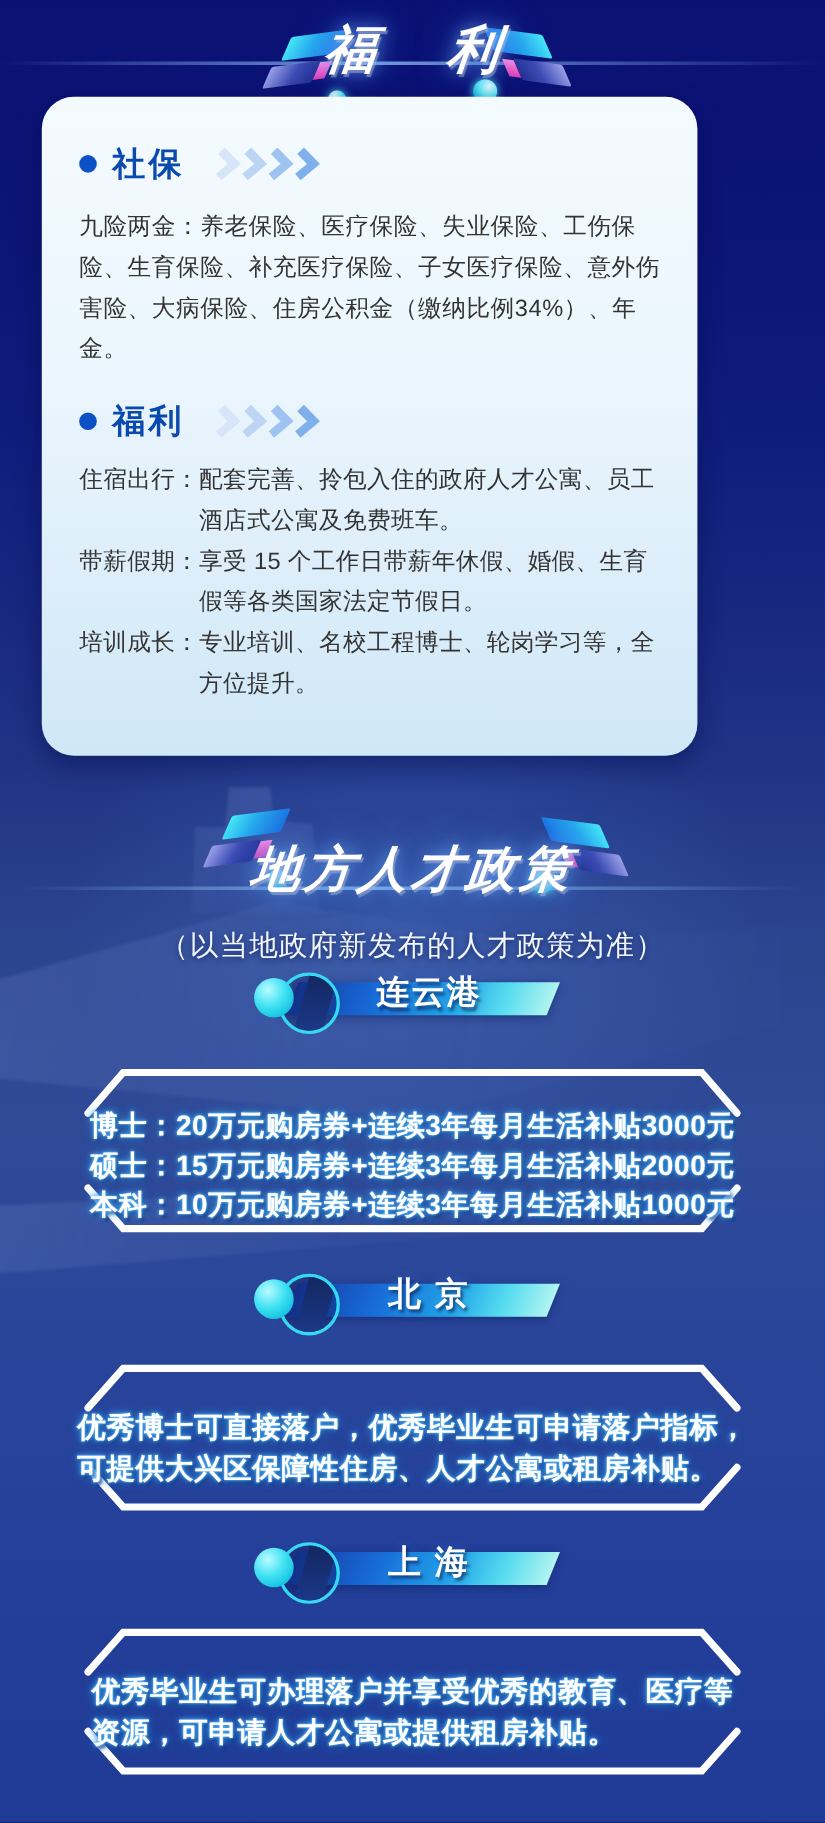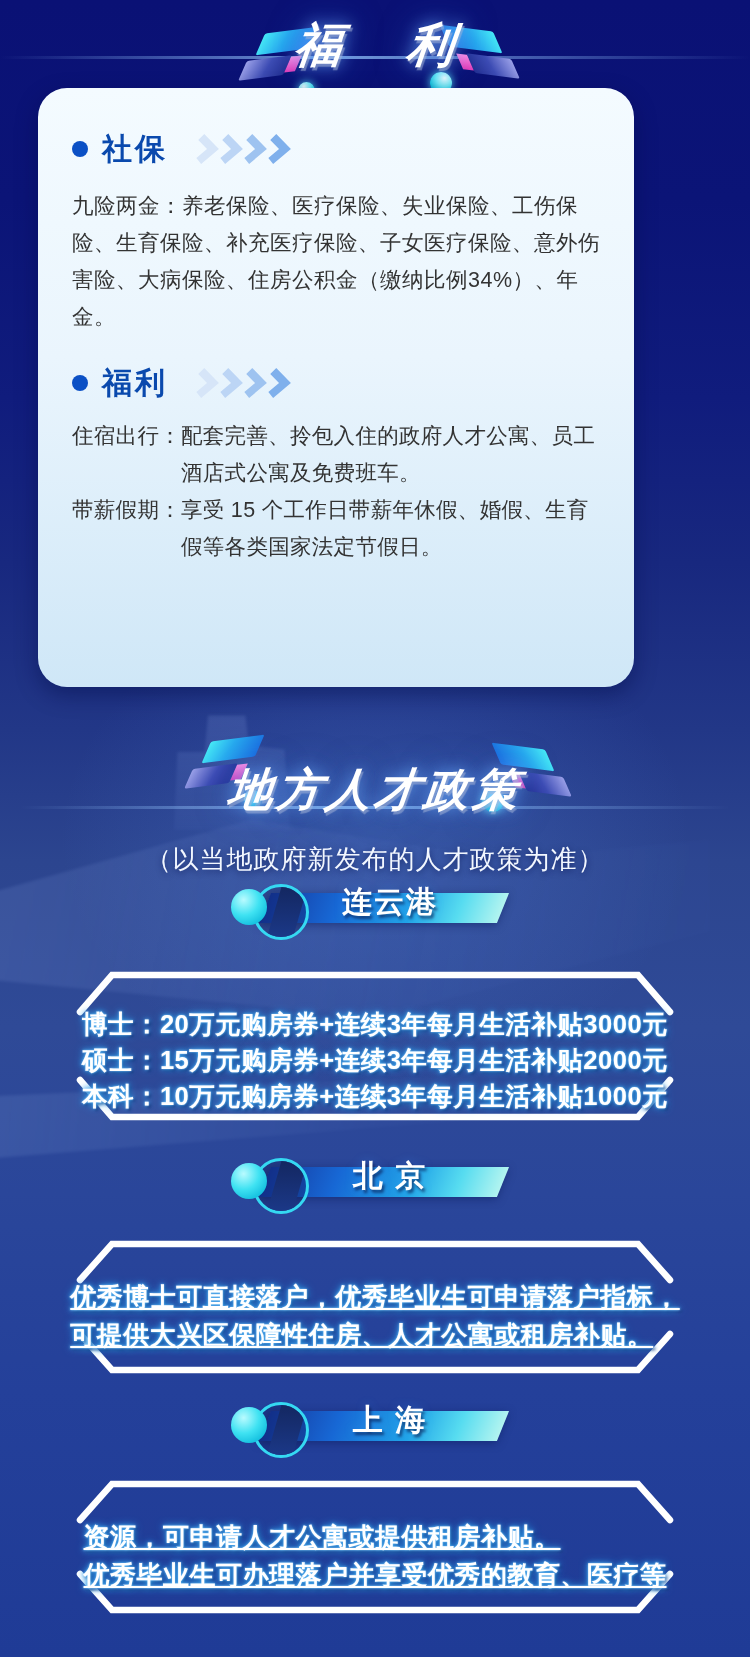--- a/index.html
+++ b/index.html
@@ -90,21 +90,21 @@
     background:linear-gradient(180deg,#13265e,#1c3a8c);}
   .cb-name{position:absolute;left:60px;top:6px;width:210px;z-index:4;text-align:center;
     font-size:30px;font-weight:bold;color:#fff;letter-spacing:2px;
     text-shadow:2px 3px 3px rgba(8,20,70,.65), 0 0 10px rgba(60,150,255,.4);}
 
   
   .abox{position:absolute;left:70px;width:610px;}
   .abox svg{position:absolute;left:0;top:0;}
   .abox .lines{position:relative;z-index:2;color:#fff;font-weight:bold;text-align:center;}
   .abox.b1 .lines{padding-top:40px;font-size:25.5px;line-height:36px;letter-spacing:.5px;}
-  .abox.b2 .lines,.abox.b3 .lines{padding-top:42px;font-size:26px;line-height:38px;letter-spacing:.5px;text-align:left;width:fit-content;margin:0 auto;text-decoration:underline;}
+  .abox.b2 .lines,.abox.b3 .lines{padding-top:42px;font-size:26px;line-height:38px;letter-spacing:.5px;text-align:left;width:fit-content;margin:0 auto;}
   .glowline{text-shadow:0 0 2px #8fd0ff, 0 0 5px #2f9be8, 0 0 9px #2f9be8, 2px 2px 3px rgba(8,25,90,.85);}
 </style>
 </head>
 <body>
 
 <div class="poster">
 
   <div class="glow-mid"></div>
   <div class="carrier">
     <div class="island"></div>
@@ -155,20 +155,24 @@
     </div>
     <div class="dl">
       <div class="dl-row">
         <span class="dl-label">住宿出行：</span>
         <span class="dl-text">配套完善、拎包入住的政府人才公寓、员工酒店式公寓及免费班车。</span>
       </div>
       <div class="dl-row">
         <span class="dl-label">带薪假期：</span>
         <span class="dl-text">享受 15 个工作日带薪年休假、婚假、生育假等各类国家法定节假日。</span>
       </div>
+      <div class="dl-row">
+        <span class="dl-label">培训成长：</span>
+        <span class="dl-text">专业培训、名校工程博士、轮岗学习等，全方位提升。</span>
+      </div>
     </div>
   </div>
 
   <div class="deco left t2-deco-l">
     <span class="p1"></span>
     <span class="p2"></span>
     <span class="pink"></span>
     <span class="sph"></span>
   </div>
   <div class="deco right t2-deco-r">
@@ -228,18 +232,18 @@
       </span>
     <span class="cb-circle"></span>
     <span class="cb-name">上 海</span>
   </div>
   <div class="abox b3" style="top:1476px;height:142px;">
     <svg width="610" height="142" viewBox="0 0 610 142">
       <path d="M10 44 L42 8 L568 8 L600 44" fill="none" stroke="#ffffff" stroke-width="6.5" stroke-linecap="round"></path>
       <path d="M10 98 L42 134 L568 134 L600 98" fill="none" stroke="#ffffff" stroke-width="6.5" stroke-linecap="round"></path>
     </svg>
     <div class="lines">
+      <div class="glowline">优秀毕业生可办理落户并享受优秀的教育、医疗等</div>
       <div class="glowline">资源，可申请人才公寓或提供租房补贴。</div>
-      <div class="glowline">优秀毕业生可办理落户并享受优秀的教育、医疗等</div>
     </div>
   </div>
 
 </div>
 
 </body></html>

